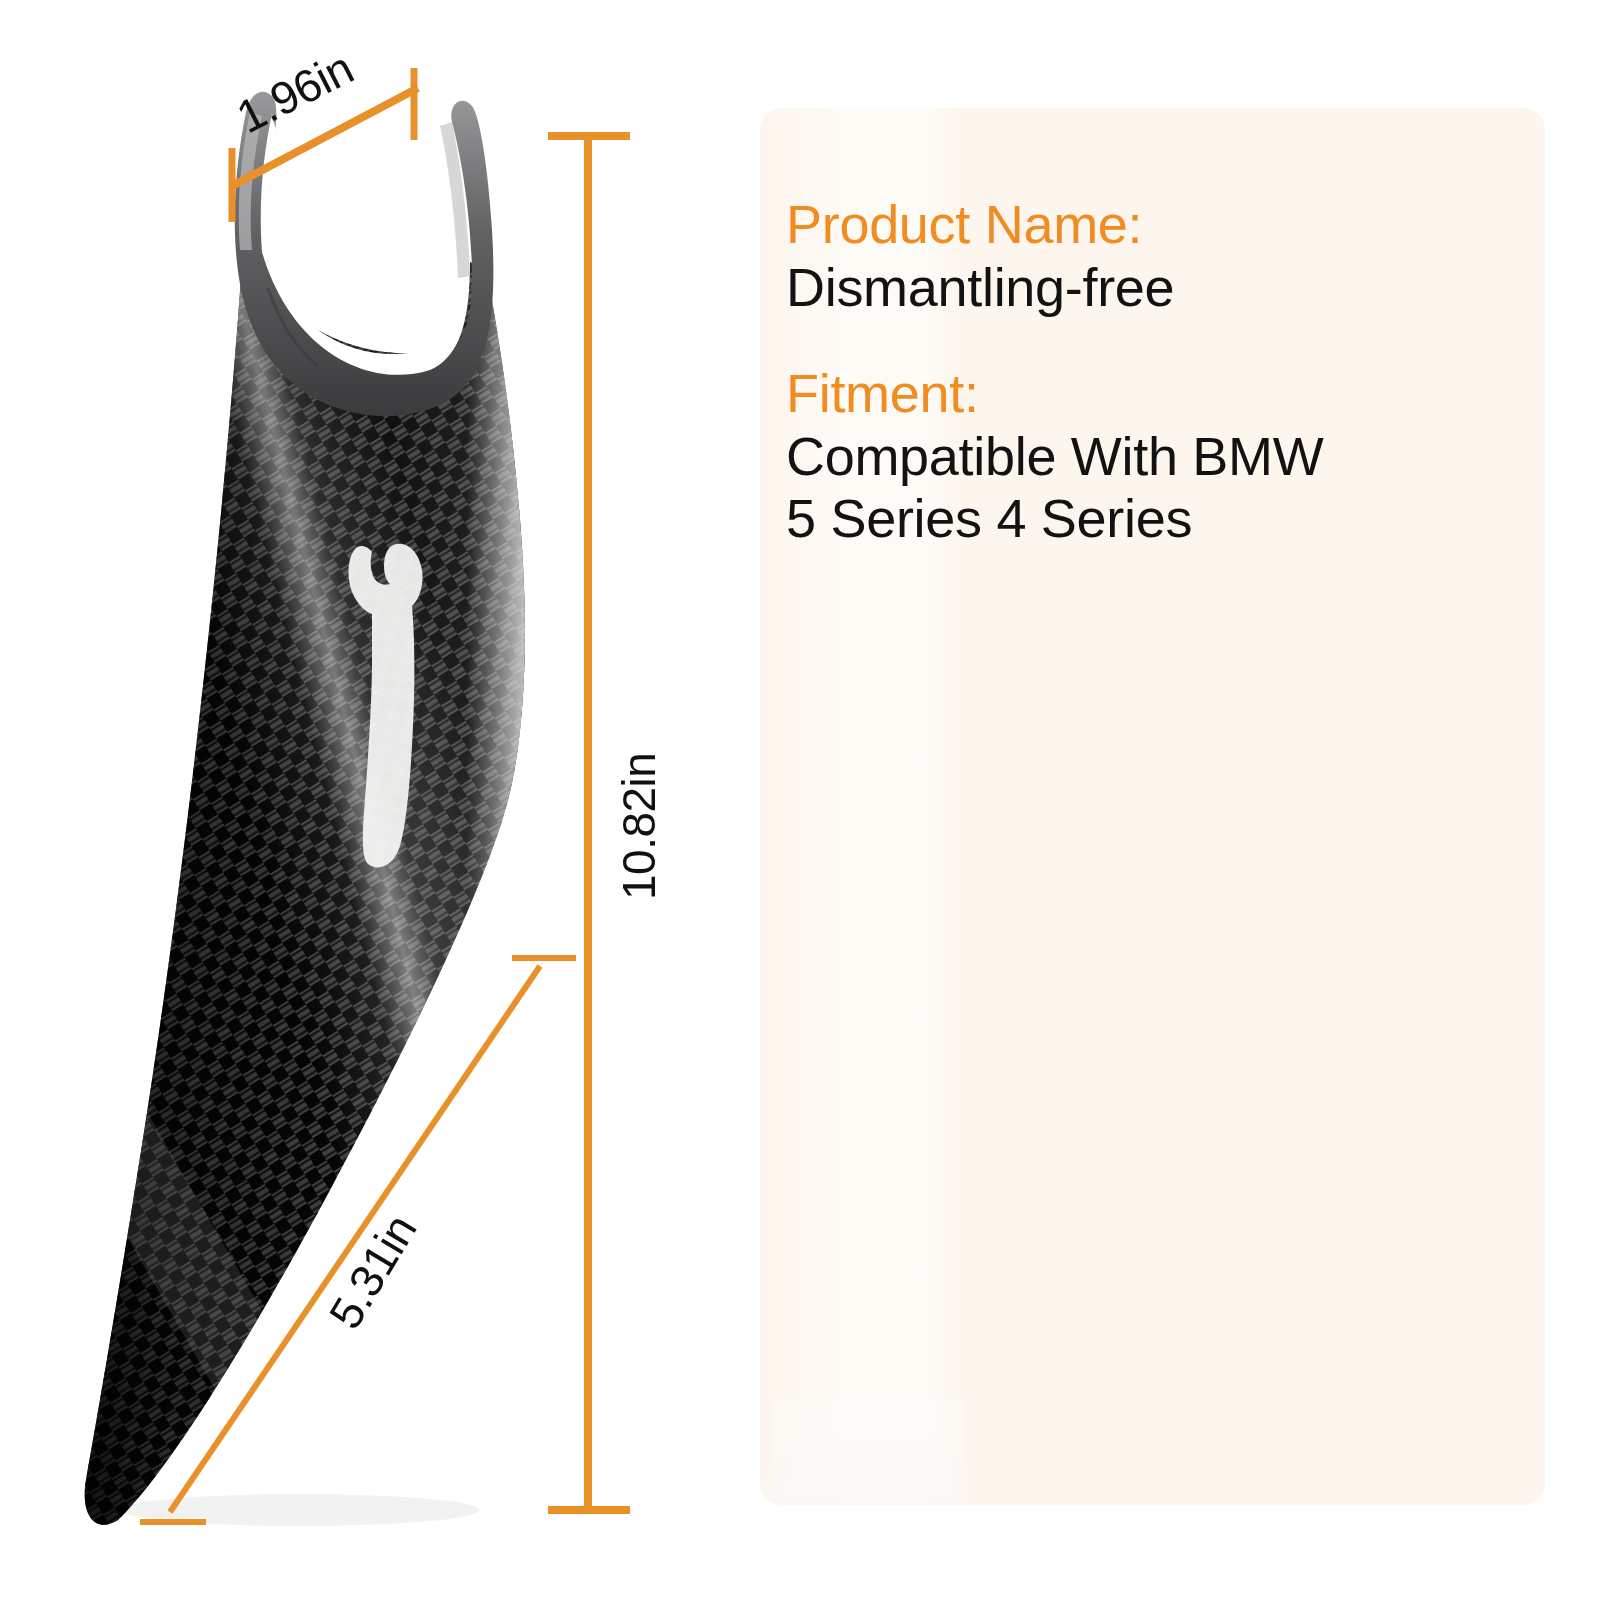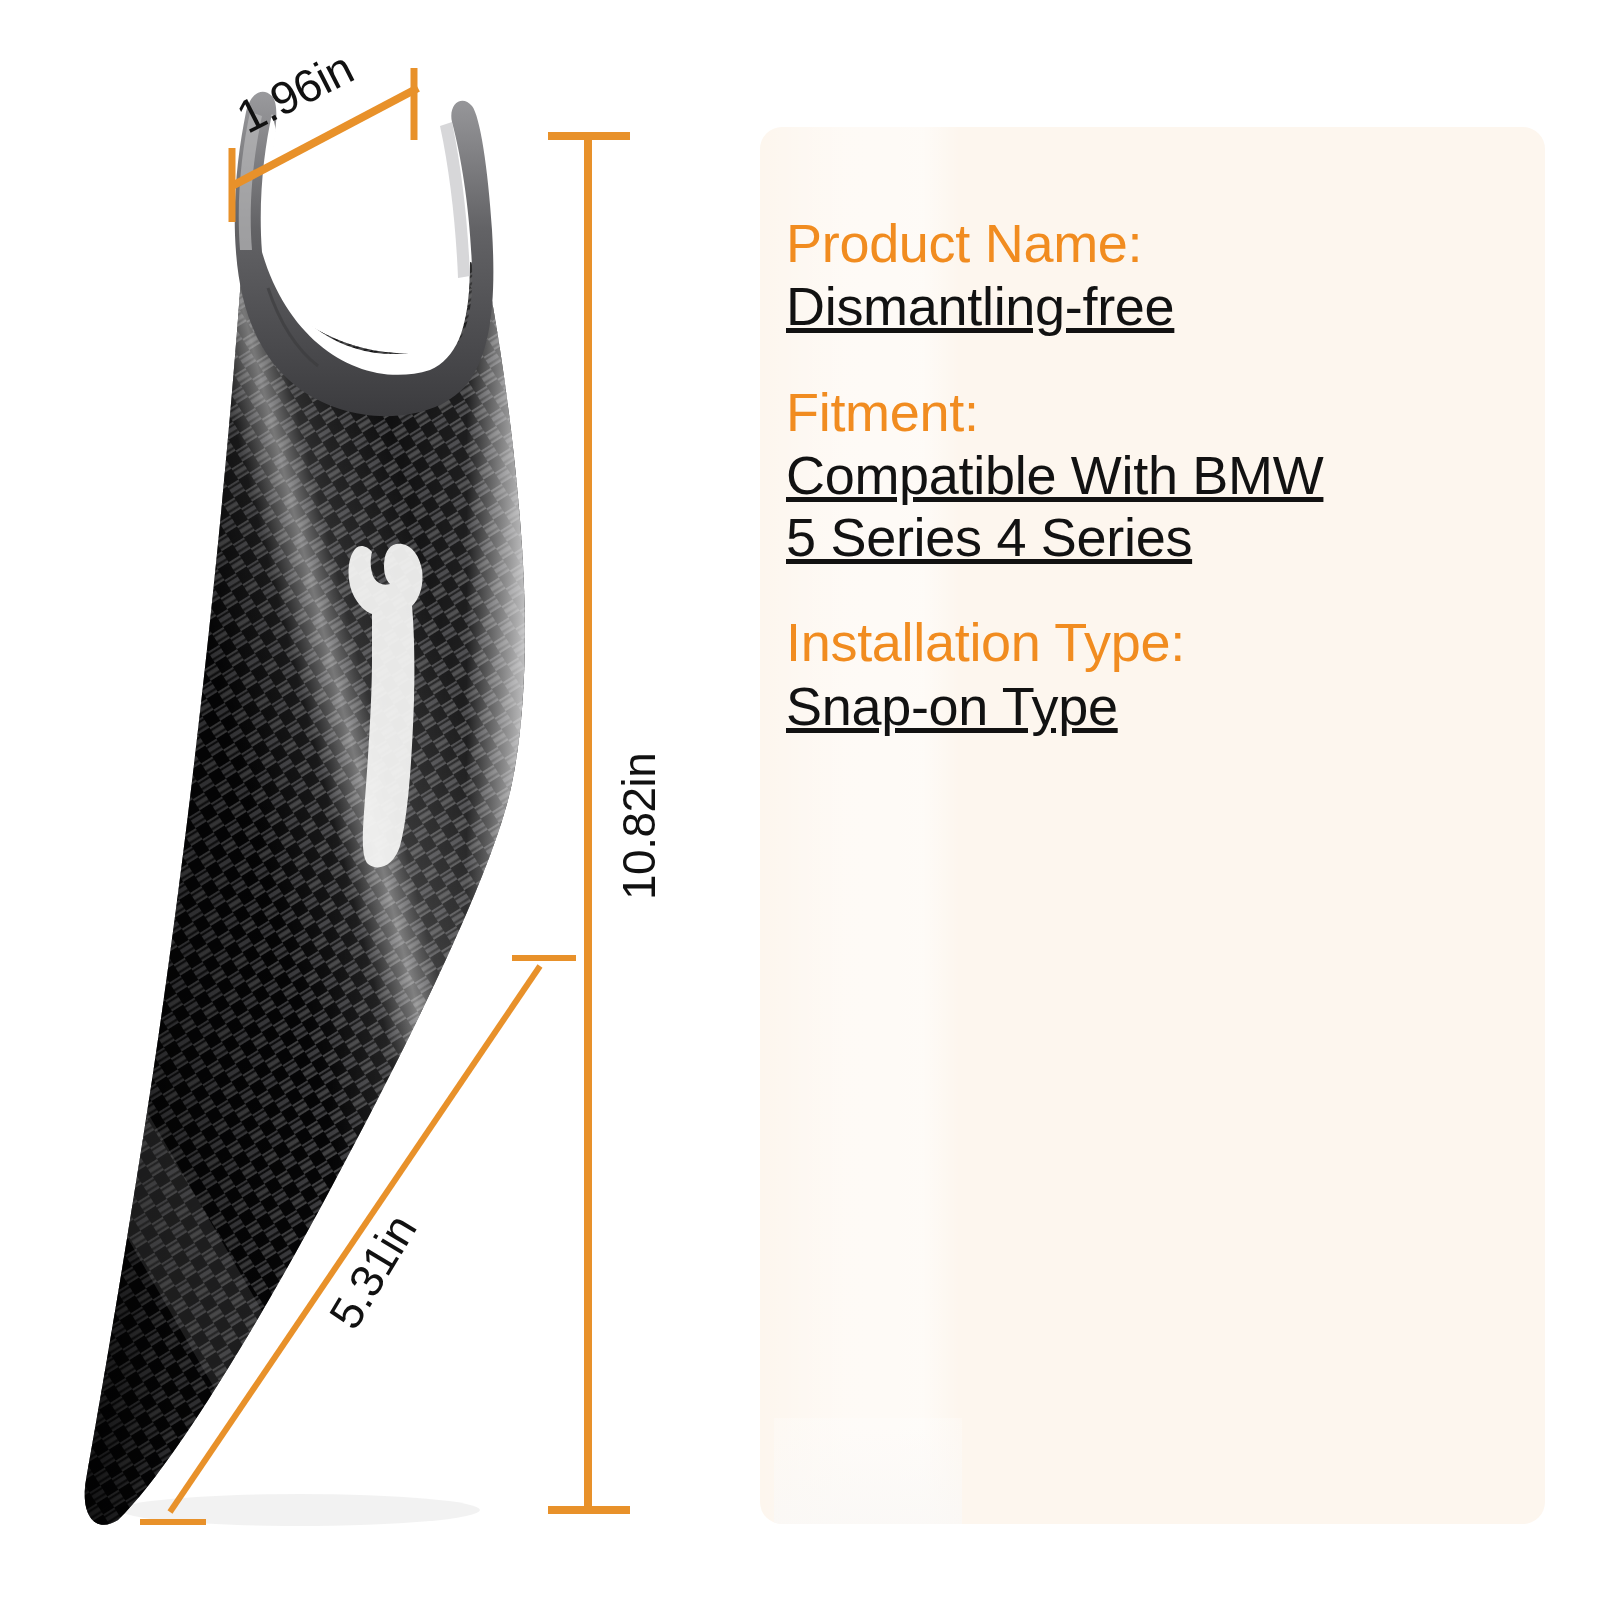--- a/index.html
+++ b/index.html
@@ -90,21 +90,20 @@
     position: absolute;
     left: 760px;
     top: 108px;
     width: 785px;
     height: 1397px;
     background: #fdf6ee;
     border-radius: 22px;
     box-sizing: border-box;
     padding: 86px 26px 0 26px;
     overflow: hidden;
-    margin-top: 19px;
   }
   
   #panel-sheen {
     position: absolute;
     left: 0;
     top: 0;
     width: 200px;
     height: 100%;
     background: linear-gradient(to right,
         rgba(255,255,255,0.00) 0%,
@@ -137,21 +136,20 @@
     line-height: 1.12;
     margin: 0 0 2px 0;
     letter-spacing: -0.3px;
   }
   .spec-val {
     color: #121212;
     font-size: 54px;
     line-height: 1.15;
     margin: 0;
     letter-spacing: -0.3px;
-    text-decoration: underline;
   }
 </style>
 </head>
 <body>
 
 <div id="stage">
 
   <div id="product-area">
 
     <svg id="product-svg" viewBox="0 0 700 1600" xmlns="http://www.w3.org/2000/svg">
@@ -340,19 +338,15 @@
     <div class="spec-block">
     </div>
 
     <div class="spec-block">
       <p class="spec-key">Fitment:</p>
       <p class="spec-val">Compatible With BMW</p>
       <p class="spec-val">5 Series 4 Series</p>
     </div>
 
 
-    <div class="spec-block">
-      <p class="spec-key">Installation Type:</p>
-      <p class="spec-val">Snap-on Type</p>
-    </div>
   </div>
 
 </div>
 
 </body></html>

